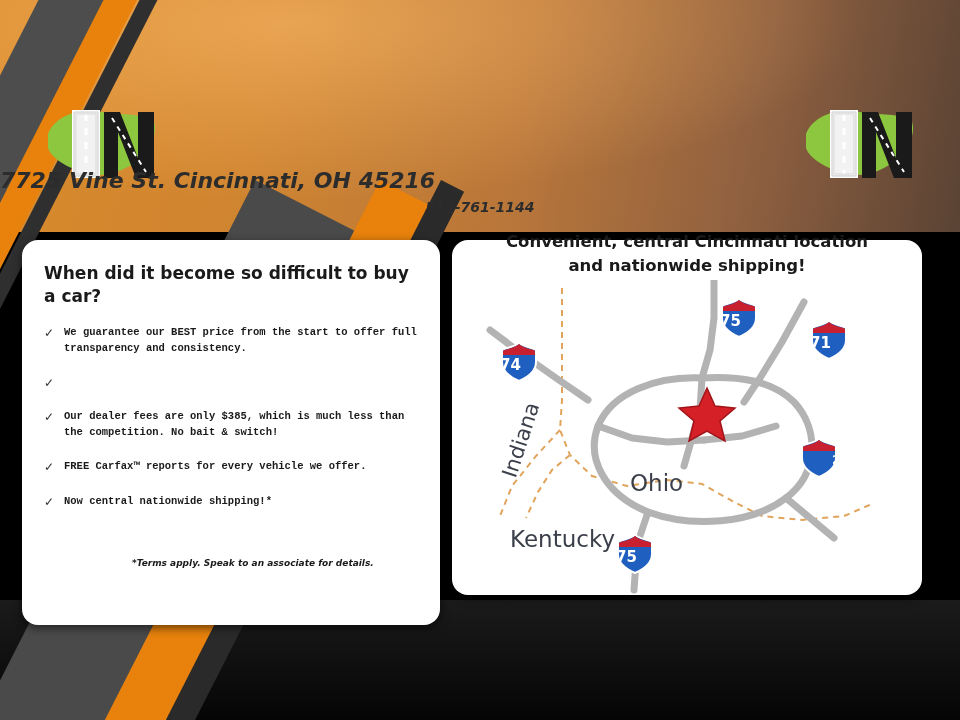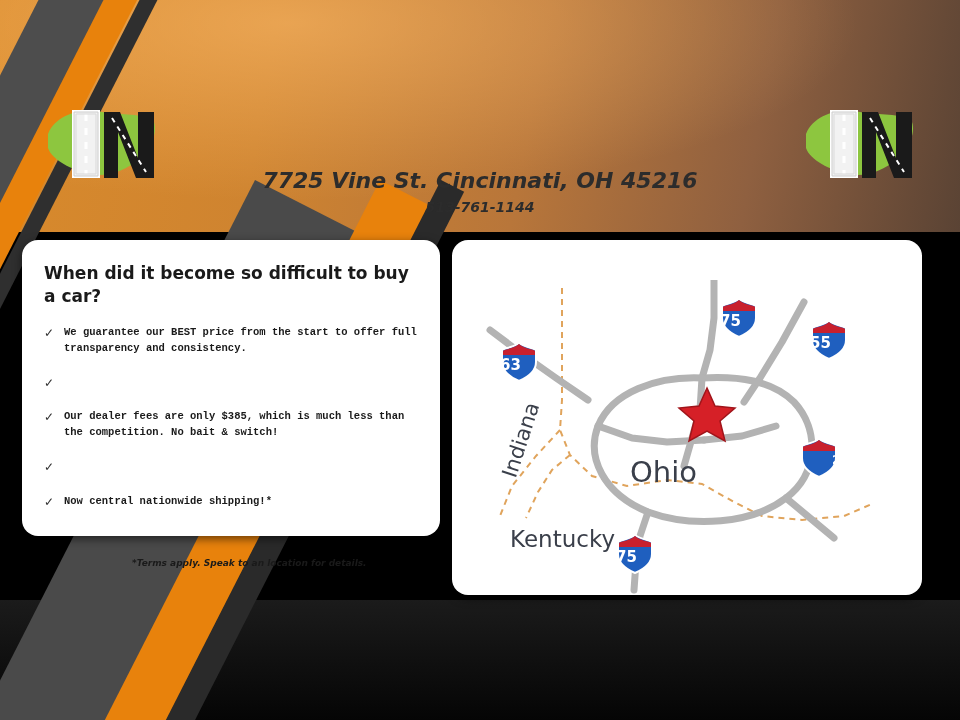--- a/index.html
+++ b/index.html
@@ -118,21 +118,20 @@
     color: #3b3b3b;
     letter-spacing: 0.5px;
     text-shadow: 2px 2px 3px rgba(255,255,255,0.35);
     font-family: "DejaVu Sans", sans-serif;
   }
   .header-address {
     position: absolute;
     left: 0;
     top: 168px;
     width: 960px;
-    text-align: center;
     font-size: 22px;
     font-weight: bold;
     font-style: italic;
     color: #2c2c2c;
     font-family: "DejaVu Sans", sans-serif;
   }
   .header-phone {
     position: absolute;
     left: 0;
     top: 199px;
@@ -158,21 +157,21 @@
   .panel {
     position: absolute;
     background: #ffffff;
     border-radius: 16px;
     box-shadow: 0 3px 10px rgba(0,0,0,0.55);
   }
   .panel-left {
     left: 22px;
     top: 240px;
     width: 418px;
-    height: 296px;
+    height: 385px;
   }
   .panel-right {
     left: 452px;
     top: 240px;
     width: 470px;
     height: 355px;
   }
 
   .left-heading {
     position: absolute;
@@ -250,22 +249,22 @@
   }
   .lbl-indiana {
     left: 30px;
     top: 148px;
     font-size: 21px;
     transform: rotate(-72deg);
     transform-origin: center;
   }
   .lbl-ohio {
     left: 178px;
-    top: 175px;
-    font-size: 29px;
+    top: 190px;
+    font-size: 23px;
   }
   .lbl-kentucky {
     left: 58px;
     top: 246px;
     font-size: 23px;
   }
   .shield {
     position: absolute;
     width: 38px;
     height: 40px;
@@ -348,31 +347,36 @@
       </div>
       <div class="bullet">
         <span class="bullet-mark">✓</span>
       </div>
       <div class="bullet">
         <span class="bullet-mark">✓</span>
         <span class="bullet-text">Our dealer fees are only $385, which is much less than the competition. No bait &amp; switch!</span>
       </div>
       <div class="bullet">
         <span class="bullet-mark">✓</span>
+        <span class="bullet-text">FREE Carfax™ reports for every vehicle we offer.</span>
       </div>
       <div class="bullet">
         <span class="bullet-mark">✓</span>
         <span class="bullet-text">Now central nationwide shipping!*</span>
       </div>
     </div>
 
-    <div class="footnote">*Terms apply. Speak to an location for details.</div>
+    <div class="footnote">*Terms apply. Speak to an associate for details.</div>
   </div>
 
   <div class="panel panel-right">
+    <div class="map-caption">
+      <span>Convenient, central Cincinnati location</span>
+      <span class="l2">and nationwide shipping!</span>
+    </div>
 
     <div class="map-wrap">
       <svg width="470" height="315" viewBox="0 0 470 315">
 
         <g fill="none" stroke="#e0a45c" stroke-width="2" stroke-dasharray="6,5">
           <path d="M110 8 L110 120 L108 150 L118 175 L140 196 L175 206 L215 200 L250 204 L282 222 L310 236 L350 240 L392 236 L420 224"></path>
           <path d="M108 150 L84 176 L60 206 L48 236"></path>
         </g>
 
         <g fill="none" stroke="#e0a45c" stroke-width="2" stroke-dasharray="6,5">
@@ -415,29 +419,29 @@
           <path d="M19 2 C25 7, 33 7, 35 9 L35 13 L3 13 L3 9 C5 7, 13 7, 19 2 Z" fill="#c8202e"></path>
         </svg>
         <div class="shield-num">75</div>
       </div>
 
       <div class="shield" style="left:358px; top:40px;">
         <svg width="38" height="40" viewBox="0 0 38 40">
           <path d="M19 1 C26 6, 34 6, 36 8 L36 20 C36 30, 26 36, 19 39 C12 36, 2 30, 2 20 L2 8 C4 6, 12 6, 19 1 Z" fill="#1f5fbf" stroke="#ffffff" stroke-width="2"></path>
           <path d="M19 2 C25 7, 33 7, 35 9 L35 13 L3 13 L3 9 C5 7, 13 7, 19 2 Z" fill="#c8202e"></path>
         </svg>
-        <div class="shield-num">55</div>
+        <div class="shield-num">71</div>
       </div>
 
       <div class="shield" style="left:48px; top:62px;">
         <svg width="38" height="40" viewBox="0 0 38 40">
           <path d="M19 1 C26 6, 34 6, 36 8 L36 20 C36 30, 26 36, 19 39 C12 36, 2 30, 2 20 L2 8 C4 6, 12 6, 19 1 Z" fill="#1f5fbf" stroke="#ffffff" stroke-width="2"></path>
           <path d="M19 2 C25 7, 33 7, 35 9 L35 13 L3 13 L3 9 C5 7, 13 7, 19 2 Z" fill="#c8202e"></path>
         </svg>
-        <div class="shield-num">63</div>
+        <div class="shield-num">74</div>
       </div>
 
       <div class="shield" style="left:348px; top:158px;">
         <svg width="38" height="40" viewBox="0 0 38 40">
           <path d="M19 1 C26 6, 34 6, 36 8 L36 20 C36 30, 26 36, 19 39 C12 36, 2 30, 2 20 L2 8 C4 6, 12 6, 19 1 Z" fill="#1f5fbf" stroke="#ffffff" stroke-width="2"></path>
           <path d="M19 2 C25 7, 33 7, 35 9 L35 13 L3 13 L3 9 C5 7, 13 7, 19 2 Z" fill="#c8202e"></path>
         </svg>
         <div class="shield-num small">275</div>
       </div>
 

